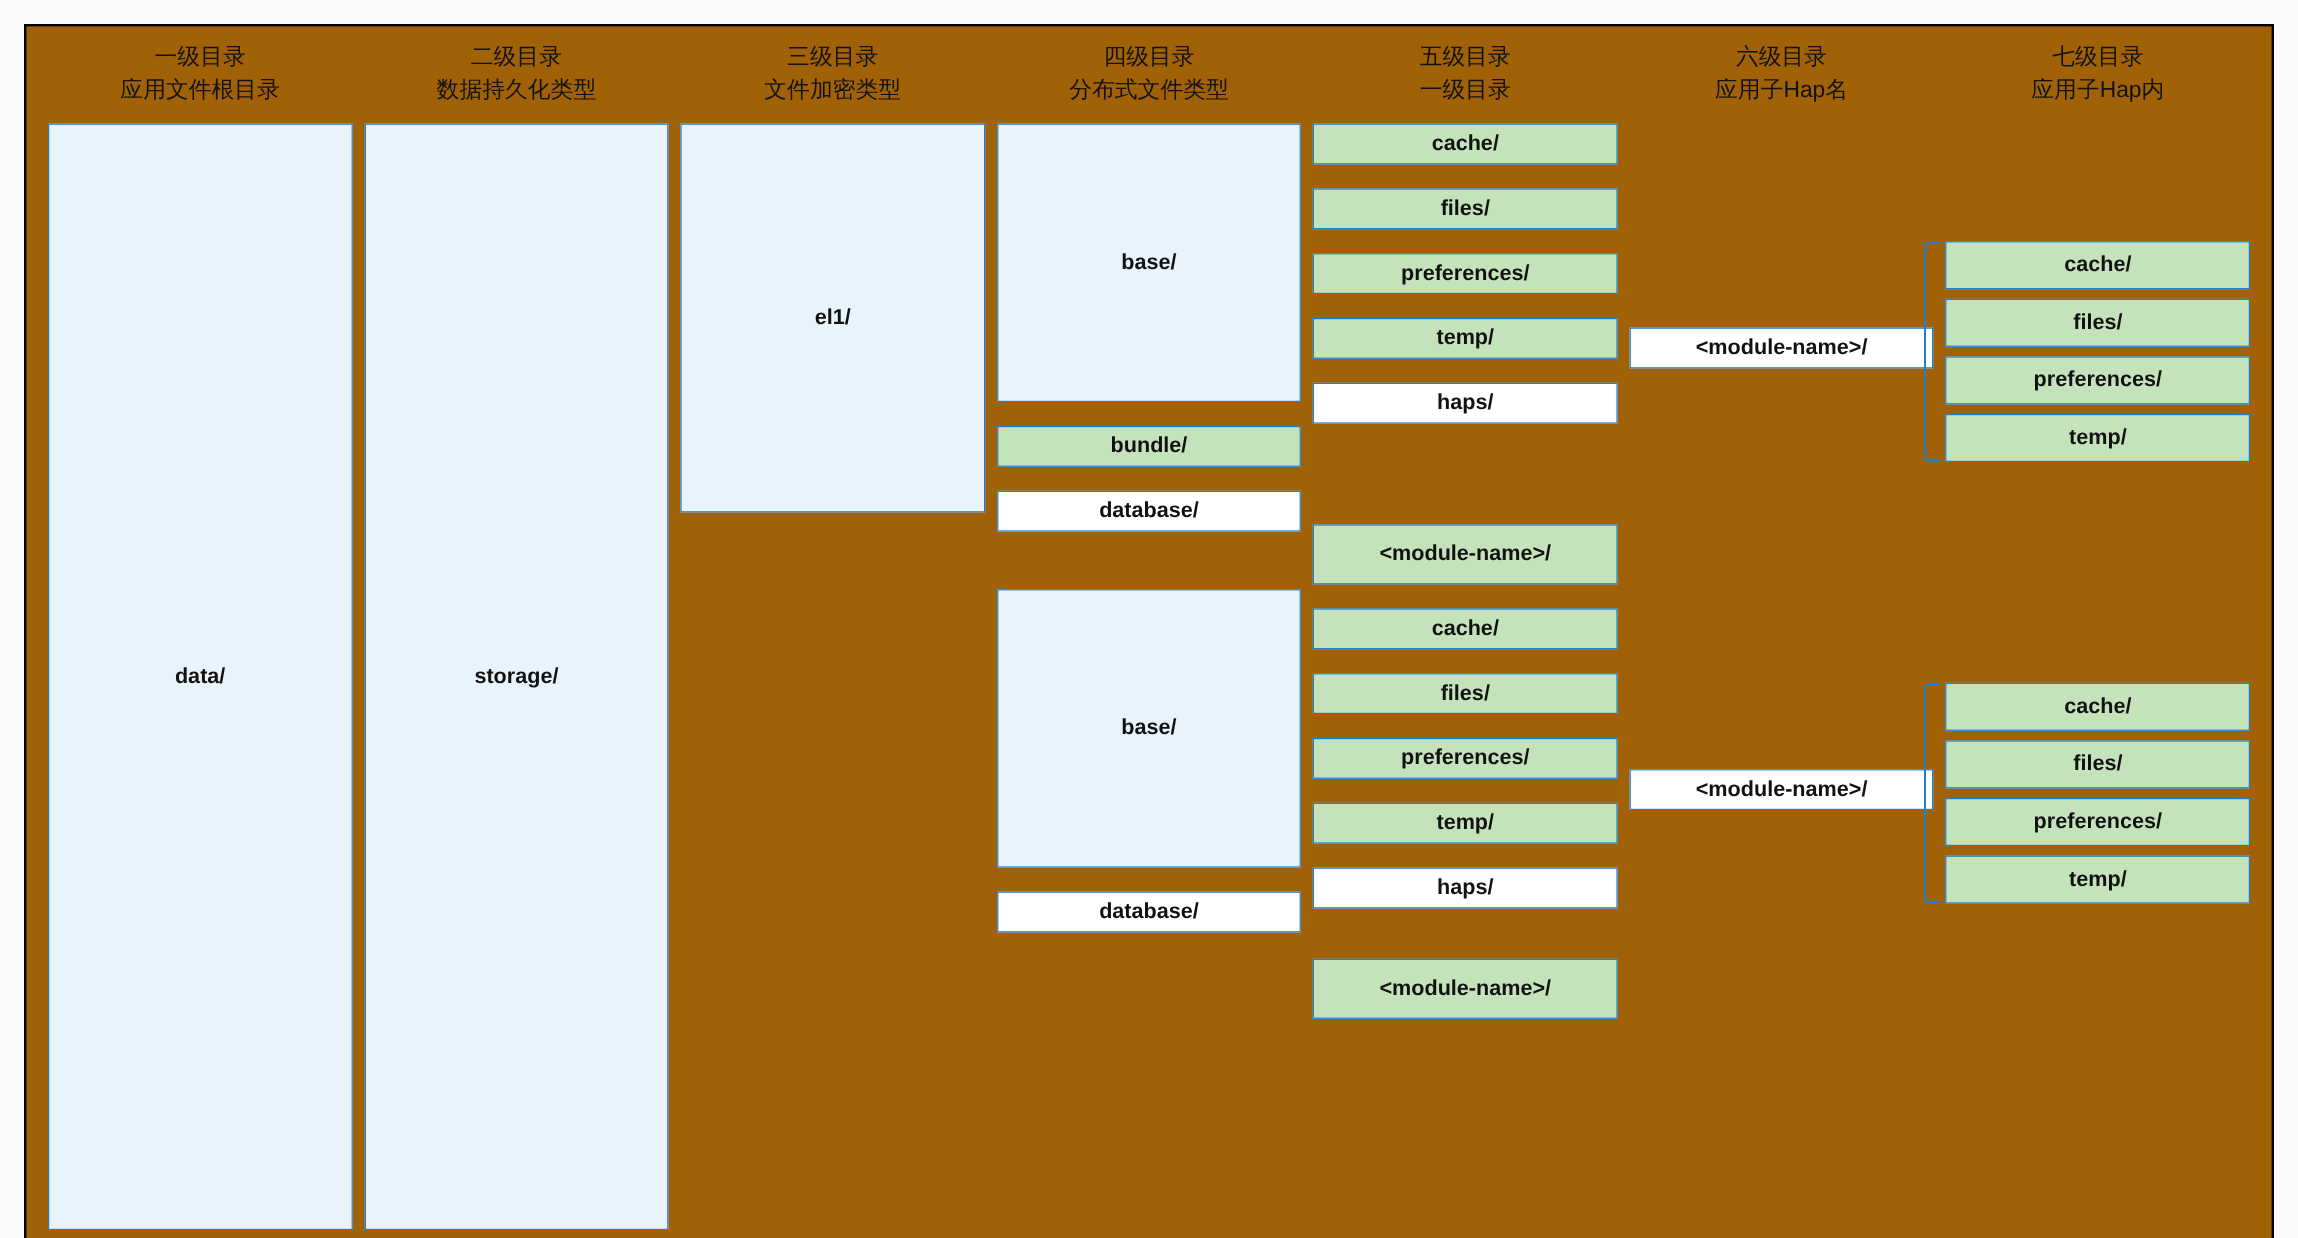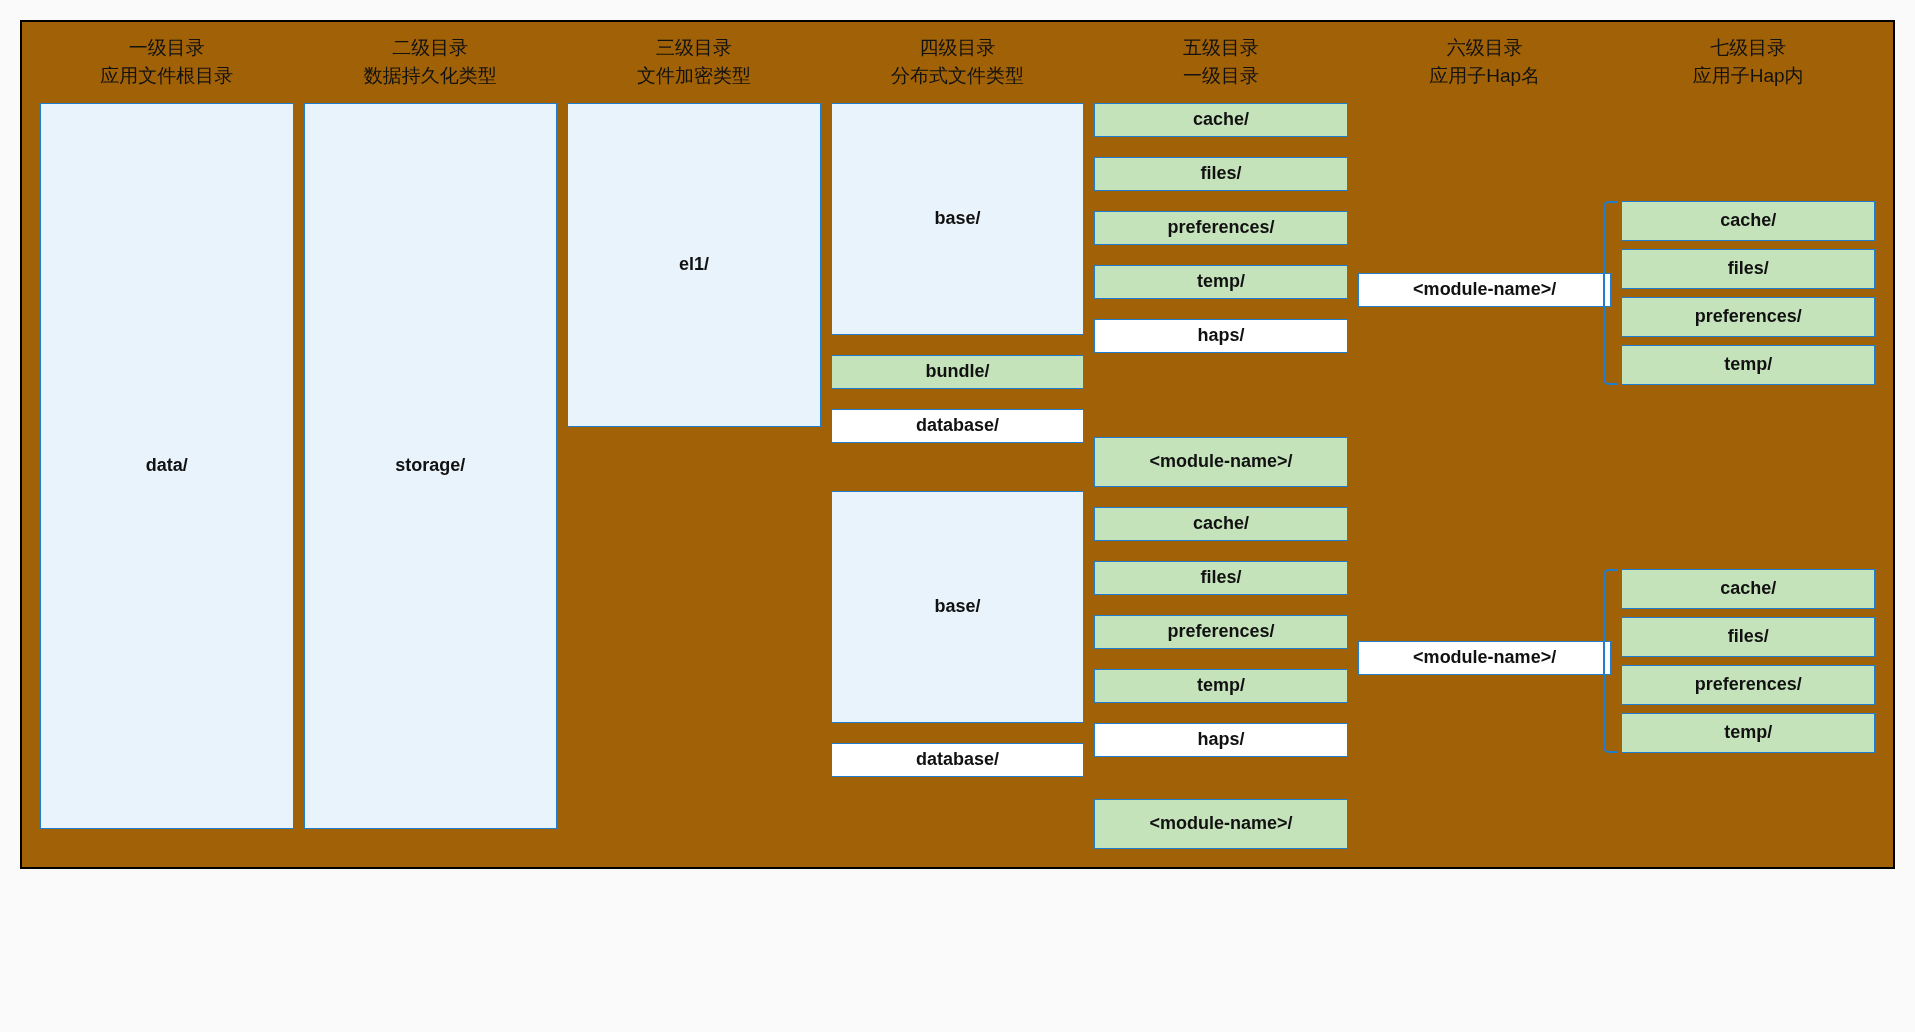--- a/index.html
+++ b/index.html
@@ -38,21 +38,21 @@
       align-items: center;
       justify-content: center;
       font-size: 18px;
       text-align: center;
       line-height: 1.2;
     }
     .light { background: #e9f3fb; color: #111; font-weight: 700; }
     .green { background: #c5e3bb; color: #111; font-weight: 700; }
     .white { background: #ffffff; color: #111; font-weight: 700; }
 
-    .h-full { height: 726px; }
+    .h-full { height: 922px; }
     .h-half { height: 324px; }
     .h-base1 { height: 232px; }
     .h-base2 { height: 232px; }
     .h-one { height: 34px; }
     .h-two { height: 50px; }
 
     .col6, .col7 { position: relative; }
     .group { display: flex; flex-direction: column; gap: 8px; position: absolute; width: 100%; }
     .g1 { top: 170px; }
     .g2 { top: 538px; }

